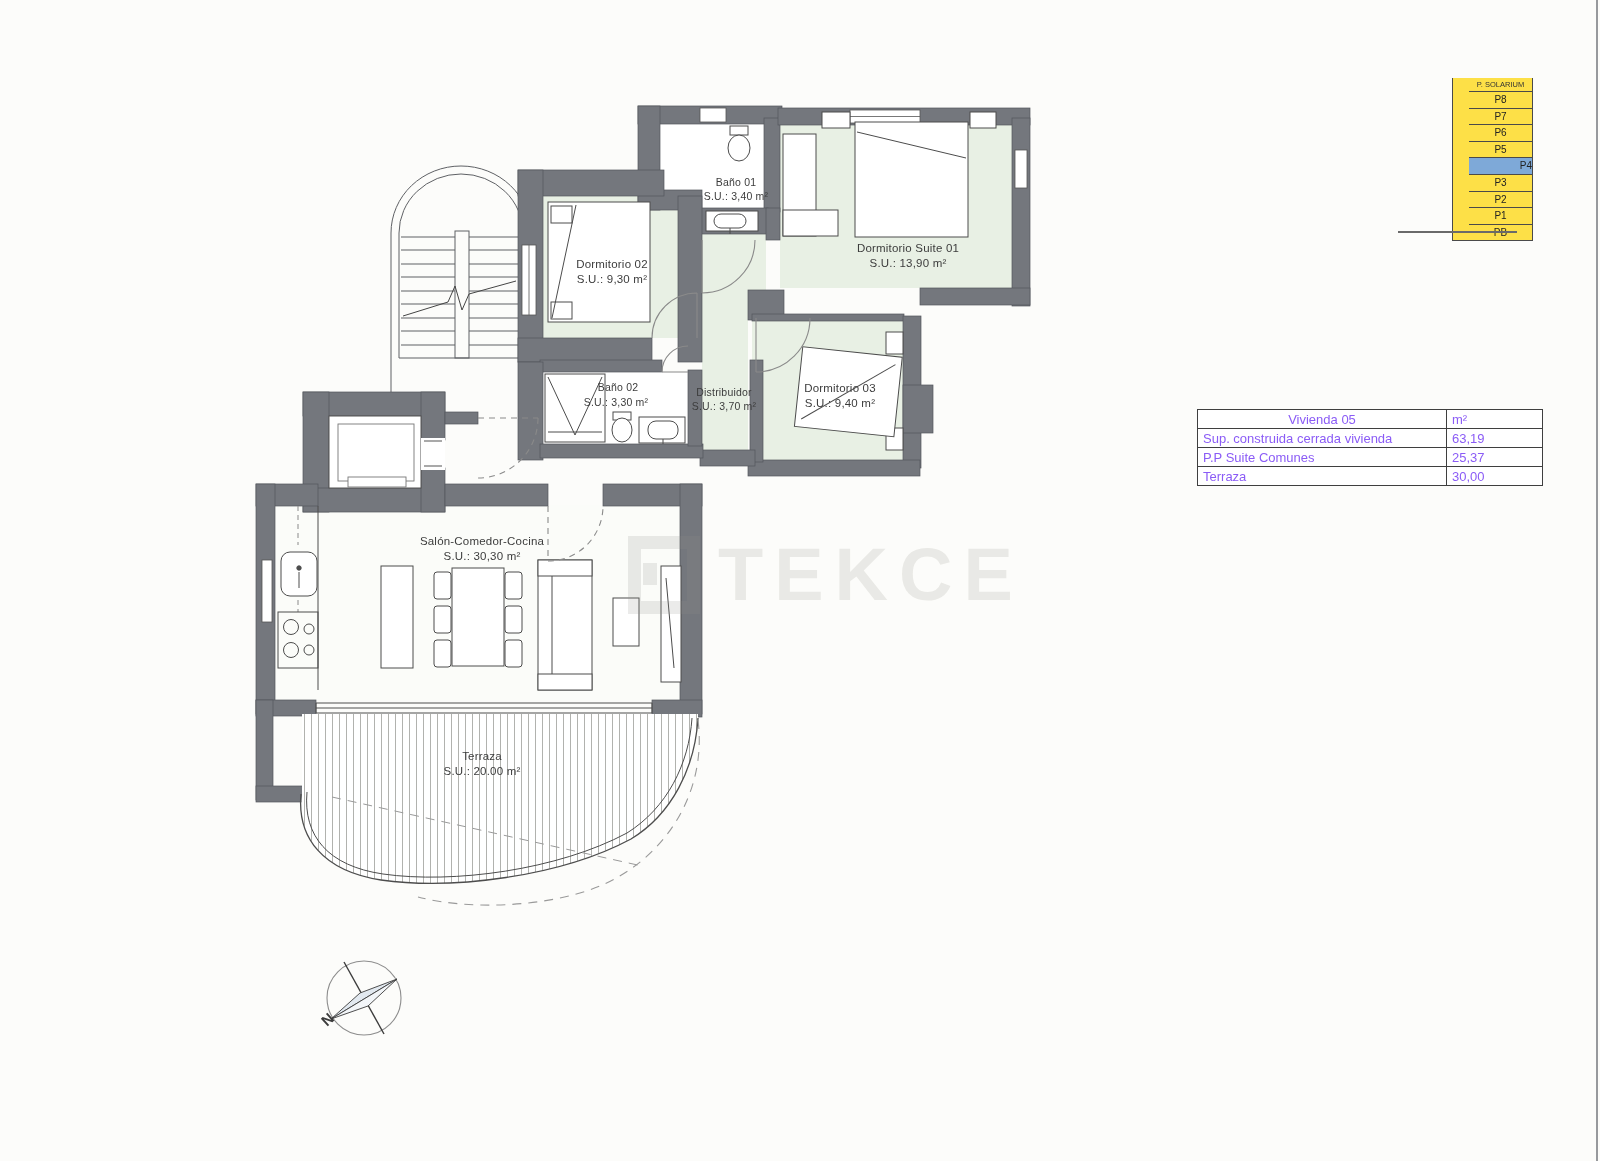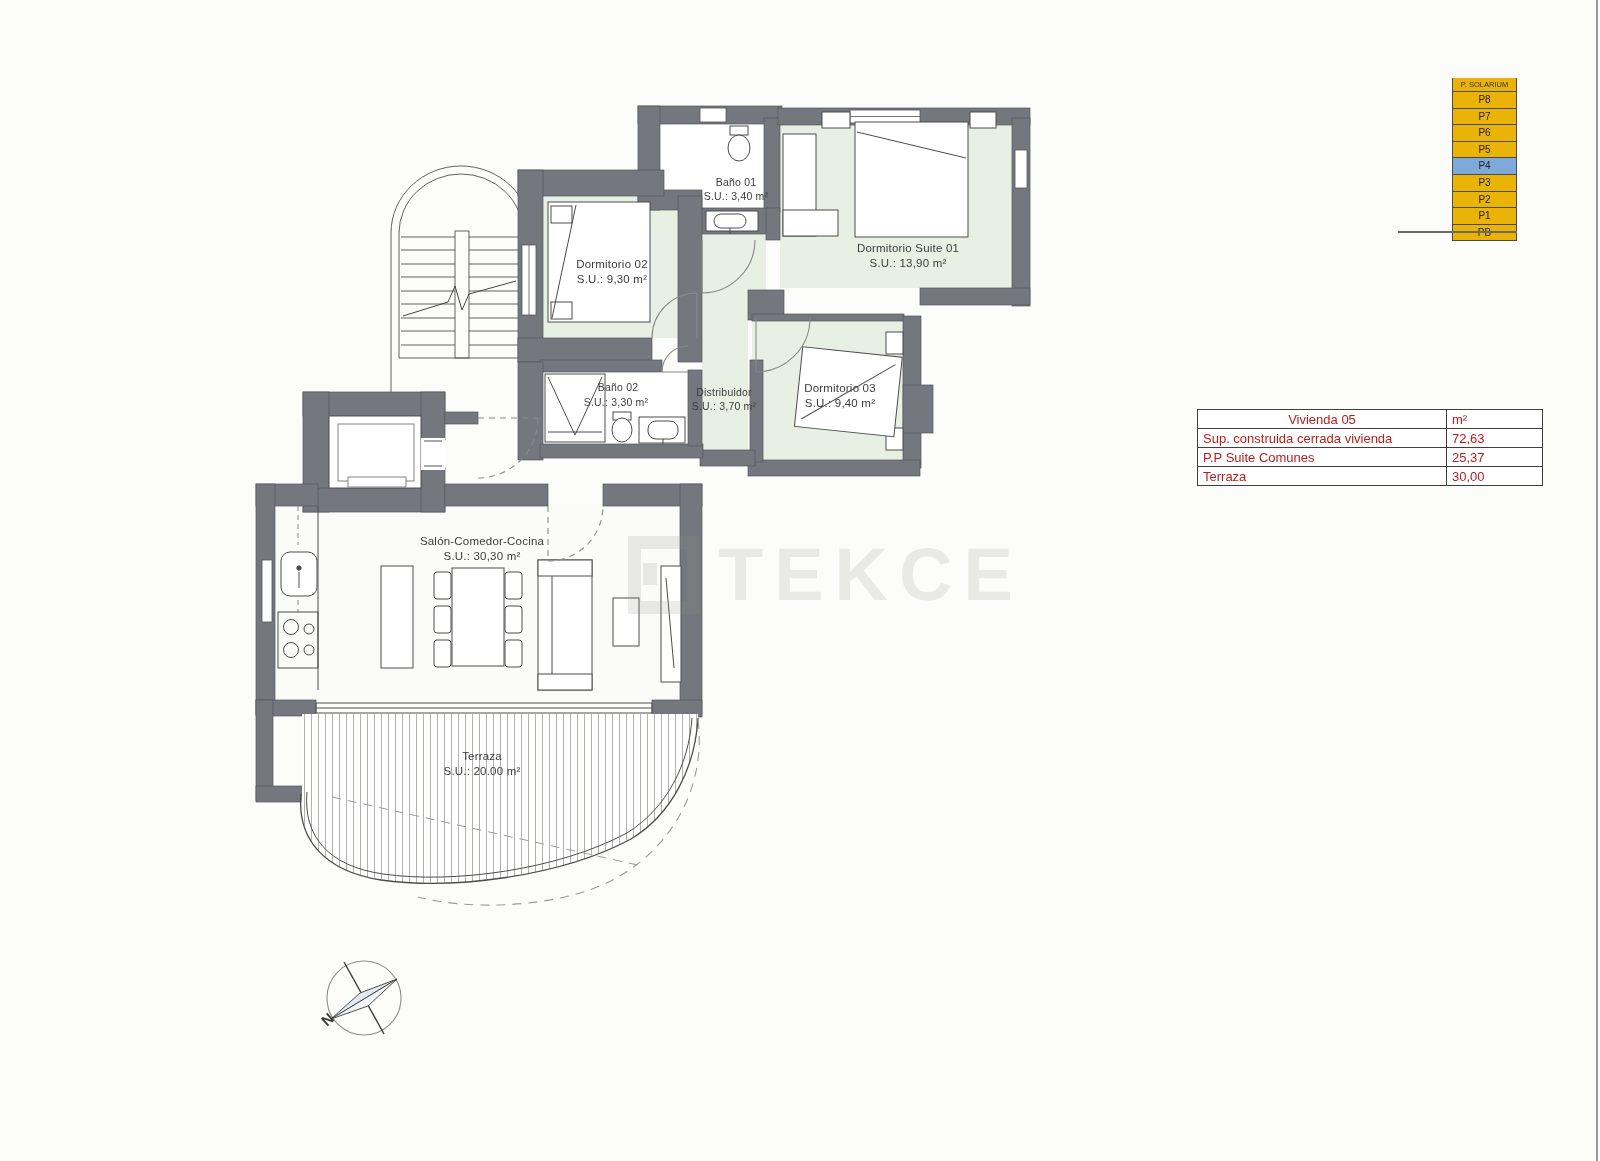--- a/index.html
+++ b/index.html
@@ -9,41 +9,41 @@
     box-shadow:0 0 6px rgba(0,0,0,.25);
   }
   svg text{font-family:"Liberation Sans",sans-serif;fill:#3c3c3c;}
   .room-label{font-size:11.5px;letter-spacing:.2px;}
   .room-label-sm{font-size:10.5px;letter-spacing:.2px;}
 
   
   .floor-table{
     position:absolute;left:1452px;top:78px;width:63px;
     border-left:1.5px solid #4a4a4a;border-right:1.5px solid #4a4a4a;
-    border-bottom:1.5px solid #4a4a4a;background:#eab308;
+    border-bottom:1.5px solid #4a4a4a;background:#fde047;padding-left:16px;
   }
   .floor-title{
     font-size:7.5px;color:#333;text-align:center;height:13px;line-height:13px;
     border-bottom:1px solid #4a4a4a;white-space:nowrap;overflow:hidden;
   }
   .floor-row{
     font-size:10px;color:#222;text-align:center;height:15.6px;line-height:15.6px;
     border-bottom:1px solid #4a4a4a;
   }
   .floor-row:last-child{border-bottom:none;}
-  .floor-row.selected{background:#7ea9d8;}
+  .floor-row.selected{background:#7ea9d8;text-align:right;}
   .ground-line{position:absolute;left:1398px;top:231px;width:119px;height:2px;background:#6a6a6a;}
 
   
   .area-table{
     position:absolute;left:1197px;top:409px;width:323px;background:#fff;
     border-collapse:collapse;table-layout:fixed;
   }
   .area-table td{
-    border:1.5px solid #3f3f3f;height:18px;font-size:13px;color:#b91c1c;
+    border:1.5px solid #3f3f3f;height:18px;font-size:13px;color:#8b5cf6;
     padding:0 5px;white-space:nowrap;overflow:hidden;
   }
   .area-table .c1{width:238px;}
   .area-table .c2{width:85px;}
   .area-table .hdr{text-align:center;}
 
   
   .watermark{
     position:absolute;left:628px;top:536px;display:flex;align-items:center;
     pointer-events:none;
@@ -341,21 +341,21 @@
   <div class="ground-line"></div>
 
   <table class="area-table">
     <tbody>
         <tr>
       <td class="c1 hdr">Vivienda 05</td>
       <td class="c2">m²</td>
     </tr>
     <tr>
       <td class="c1">Sup. construida cerrada vivienda</td>
-      <td class="c2">72,63</td>
+      <td class="c2">63,19</td>
     </tr>
     <tr>
       <td class="c1">P.P Suite Comunes</td>
       <td class="c2">25,37</td>
     </tr>
     <tr>
       <td class="c1">Terraza</td>
       <td class="c2">30,00</td>
     </tr>
   </tbody>

